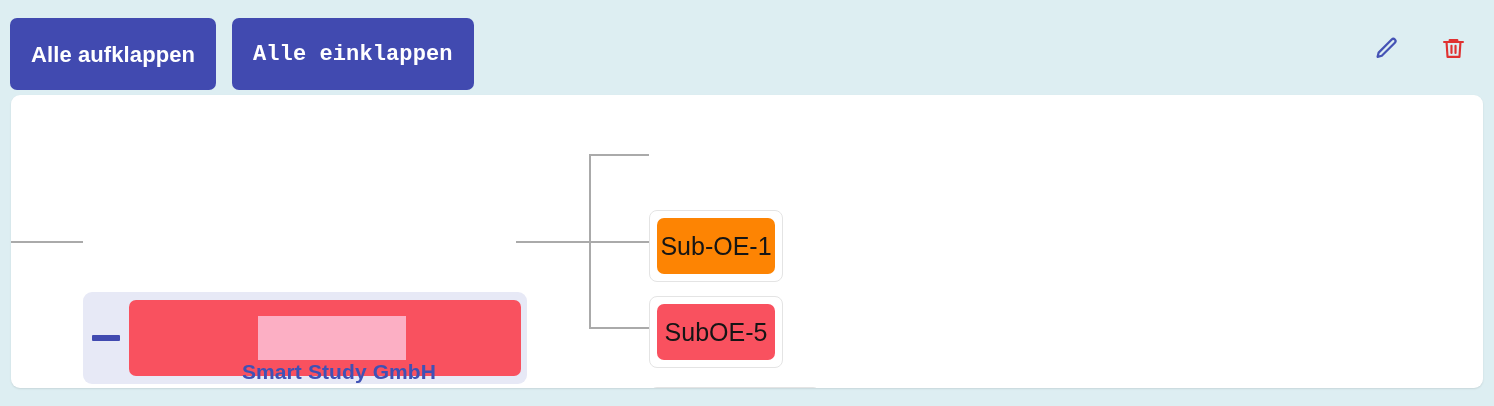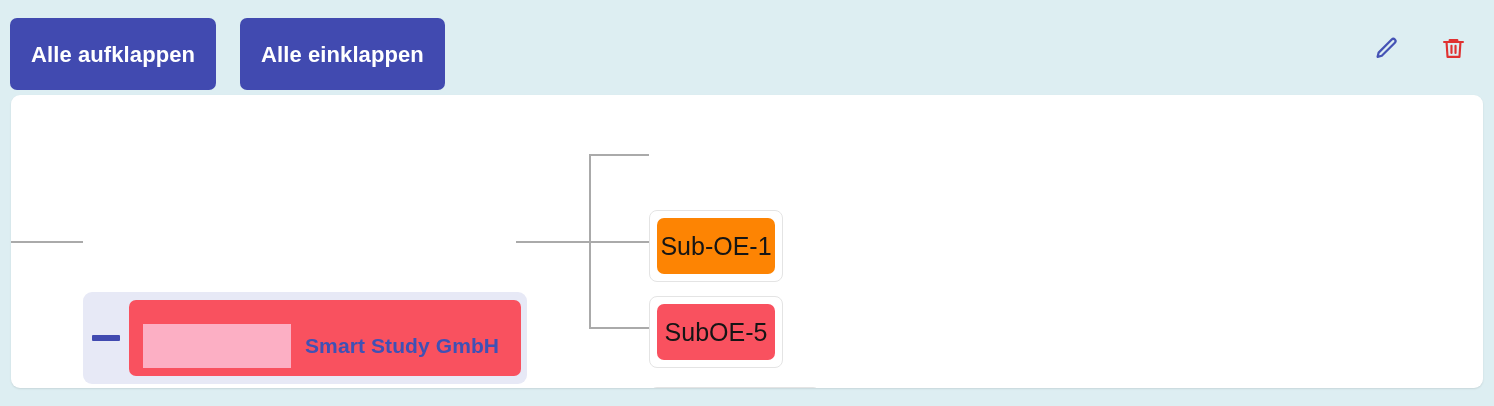--- a/index.html
+++ b/index.html
@@ -35,21 +35,21 @@
     font-size: 22px;
     font-weight: bold;
     letter-spacing: 0.1px;
     cursor: pointer;
     padding: 0 21px;
     line-height: 63px;
     text-align: center;
     white-space: nowrap;
   }
   .btn-expand-all { left: 10px; }
-  .btn-collapse-all { left: 240px; }
+  .btn-collapse-all { left: 232px; font-family: Liberation Mono, monospace; }
 
   .icon-btn {
     position: absolute;
     top: 30px;
     width: 40px;
     height: 40px;
     background: transparent;
     border: none;
     padding: 0;
     cursor: pointer;
@@ -145,20 +145,21 @@
     width: 444px;
     height: 92px;
     border-radius: 9px;
   }
   .root-box {
     width: 392px;
     height: 76px;
     background: #f9515f;
     padding: 16px 0 0 14px;
     margin-left: 0px;
+    flex-direction: column;
   }
   .root-thumb {
     width: 148px;
     height: 44px;
     background: #fcafc4;
     flex: 0 0 auto;
   }
   .root-label {
     margin-left: 14px;
     color: #3f51b5;

